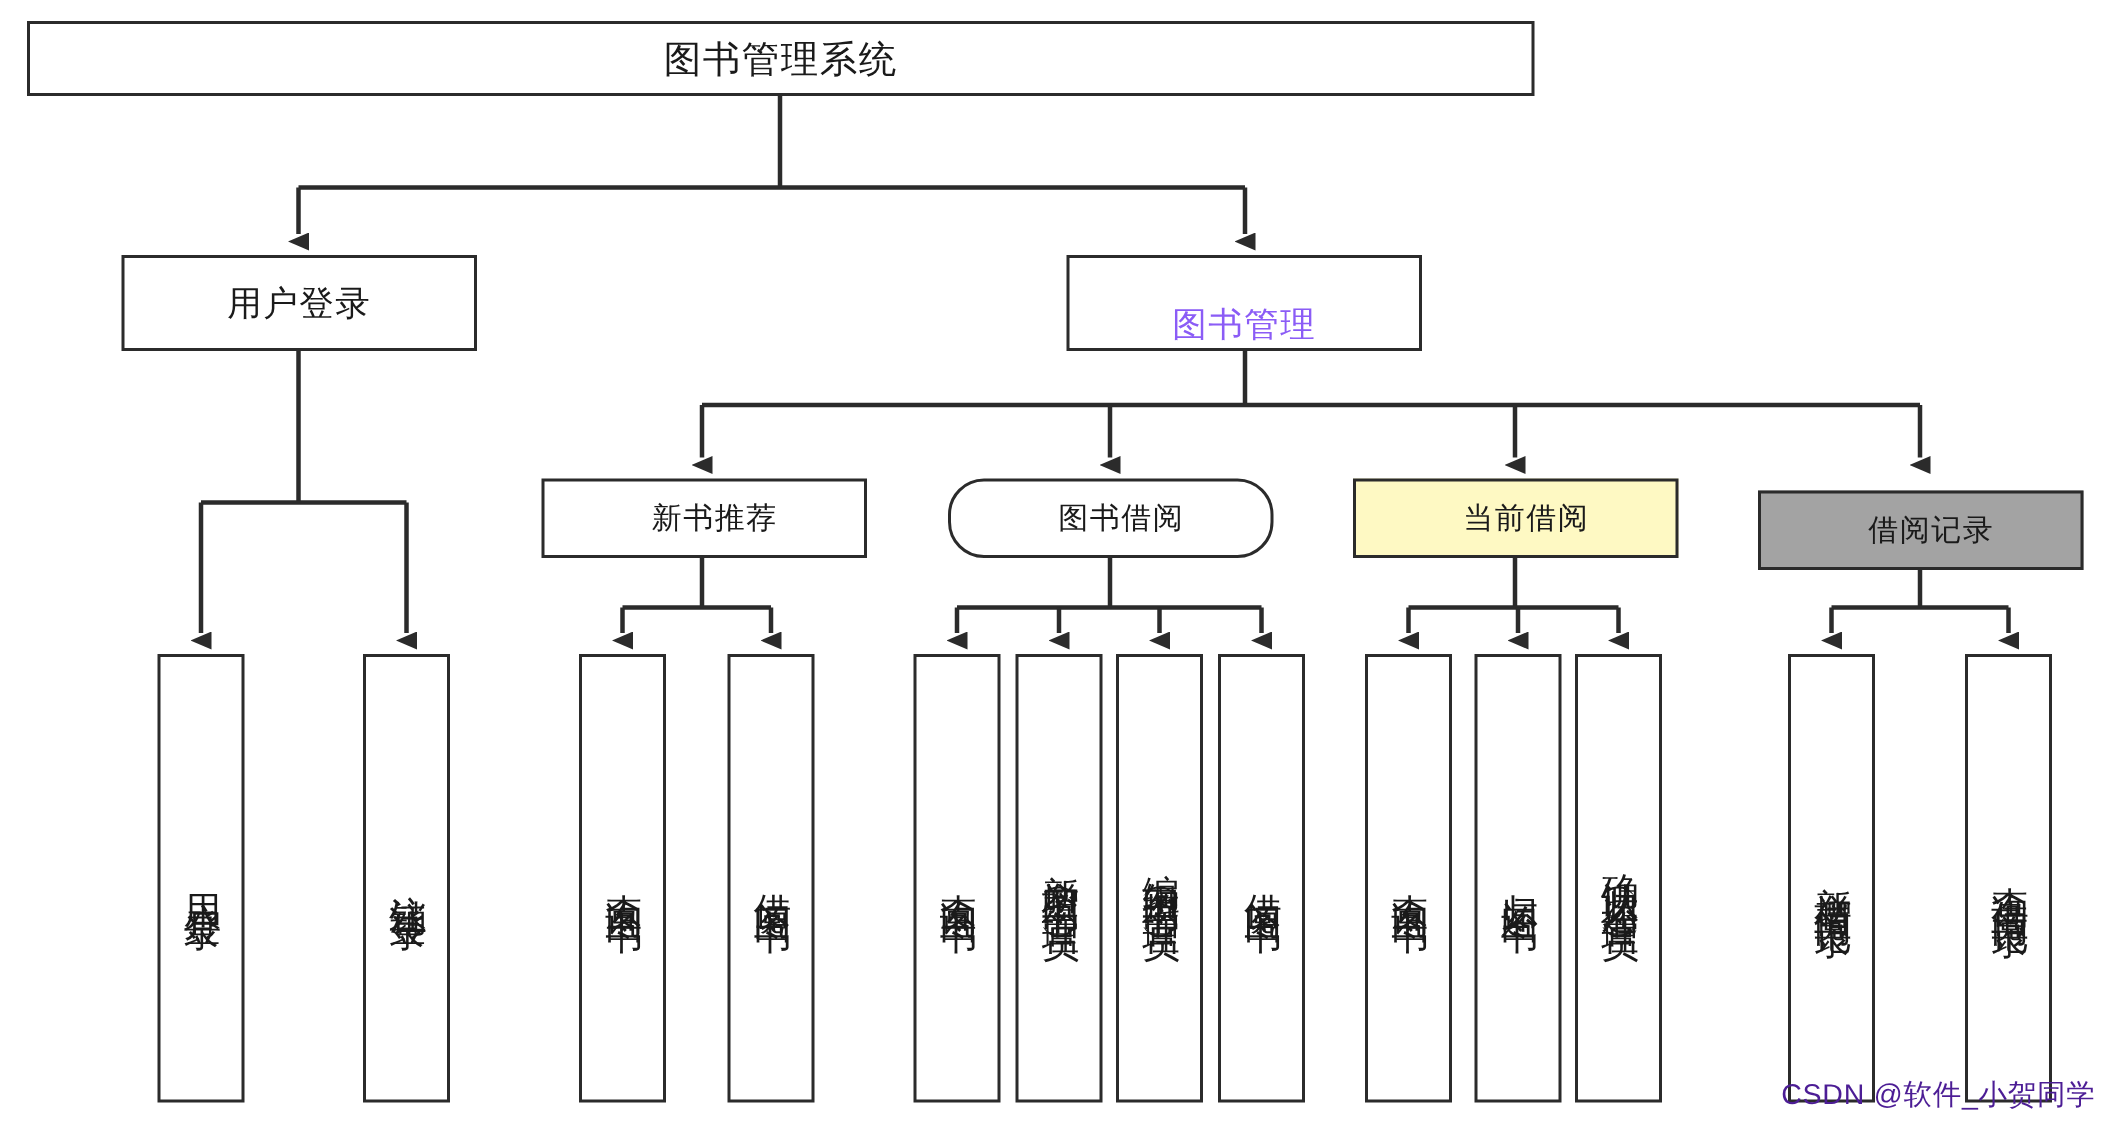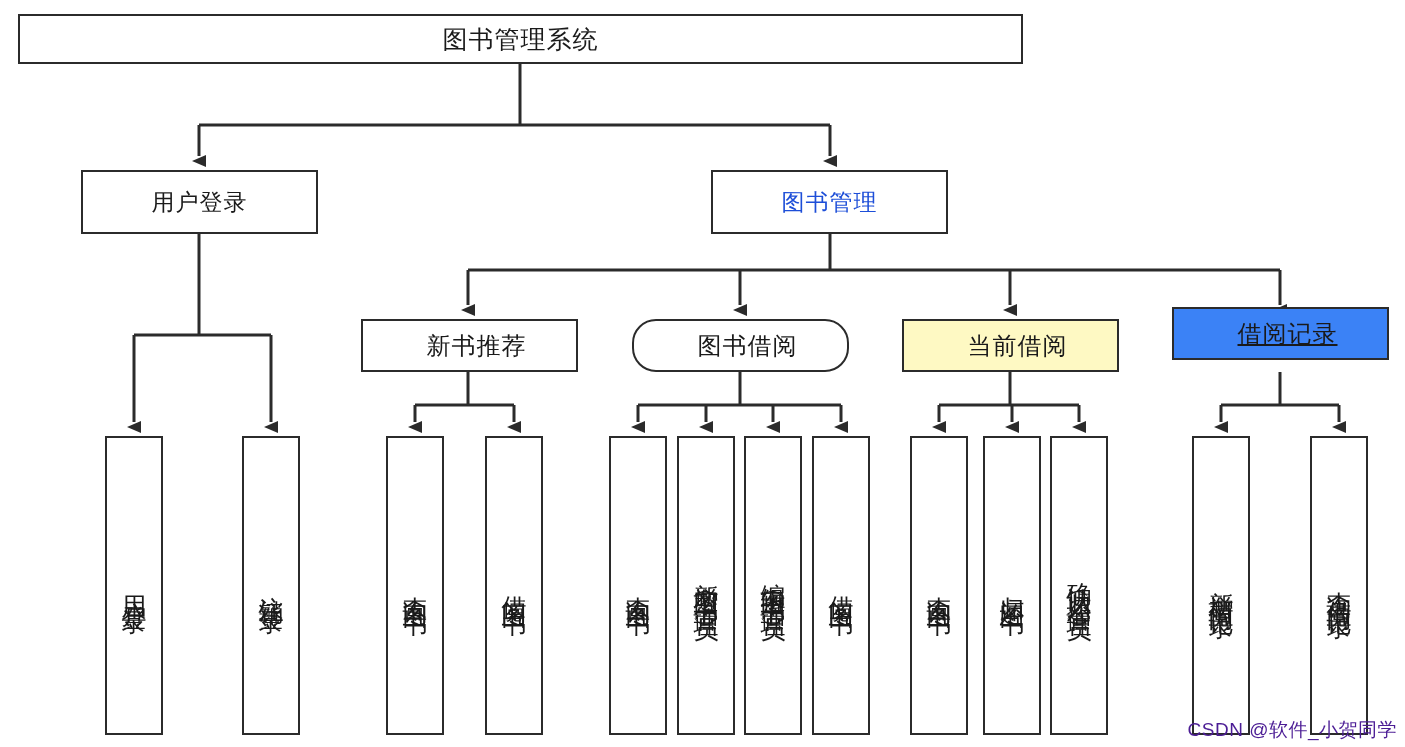--- a/index.html
+++ b/index.html
@@ -36,21 +36,21 @@
   }
   .node.root{
     font-size:25px;
     letter-spacing:1px;
   }
   .node.l1{
     font-size:23px;
     letter-spacing:1px;
   }
   .node.l2{
-    font-size:24px;
+    font-size:20px;
     letter-spacing:1px;
     padding-left:14px;
   }
   
   .node.leaf{
     writing-mode:vertical-rl;
     text-orientation:upright;
     font-size:25px;
     line-height:1.0;
     letter-spacing:5px;
@@ -131,34 +131,34 @@
     </g>
   </svg>
 
   <div class="node root" id="root-node" style="left: 18px; top: 14px; width: 1005px; height: 50px; border-color: rgb(43, 43, 43); background: rgb(255, 255, 255); color: rgb(26, 26, 26);">
     <span class="label">图书管理系统</span>
   </div>
 
   <div class="node l1" style="left: 81px; top: 170px; width: 237px; height: 64px; border-color: rgb(43, 43, 43); background: rgb(255, 255, 255); color: rgb(26, 26, 26);">
     <span class="label">用户登录</span>
   </div>
-  <div class="node l1" style="left: 711px; top: 170px; width: 237px; height: 64px; border-color: rgb(43, 43, 43); background: rgb(255, 255, 255); color: #1d4ed8;">
+  <div class="node l1" style="left: 711px; top: 170px; width: 237px; height: 64px; border-color: rgb(43, 43, 43); background: rgb(255, 255, 255); color: #8b5cf6; align-items: flex-end;">
     <span class="label">图书管理</span>
   </div>
 
   <div class="node l2" style="left: 361px; top: 319px; width: 217px; height: 53px; border-color: rgb(43, 43, 43); background: rgb(255, 255, 255); color: rgb(26, 26, 26);">
     <span class="label">新书推荐</span>
   </div>
   <div class="node l2" style="left: 632px; top: 319px; width: 217px; height: 53px; border-color: rgb(43, 43, 43); background: rgb(255, 255, 255); color: rgb(26, 26, 26); border-radius: 24px;">
     <span class="label">图书借阅</span>
   </div>
   <div class="node l2" style="left: 902px; top: 319px; width: 217px; height: 53px; border-color: rgb(43, 43, 43); background: #fef9c3; color: rgb(26, 26, 26);">
     <span class="label">当前借阅</span>
   </div>
-  <div class="node l2" style="left: 1172px; top: 307px; width: 217px; height: 53px; border-color: rgb(43, 43, 43); background: #3b82f6; color: rgb(26, 26, 26); text-decoration: underline;">
+  <div class="node l2" style="left: 1172px; top: 327px; width: 217px; height: 53px; border-color: rgb(43, 43, 43); background: #a3a3a3; color: rgb(26, 26, 26);">
     <span class="label">借阅记录</span>
   </div>
 
   <div class="node leaf" style="left: 105px; top: 436px; width: 58px; height: 299px; border-color: rgb(43, 43, 43); background: rgb(255, 255, 255); color: rgb(26, 26, 26);">
       <span class="label">用户登录</span>
     </div>
   <div class="node leaf" style="left: 242px; top: 436px; width: 58px; height: 299px; border-color: rgb(43, 43, 43); background: rgb(255, 255, 255); color: rgb(26, 26, 26);">
       <span class="label">注销登录</span>
     </div>
   <div class="node leaf" style="left: 386px; top: 436px; width: 58px; height: 299px; border-color: rgb(43, 43, 43); background: rgb(255, 255, 255); color: rgb(26, 26, 26);">

